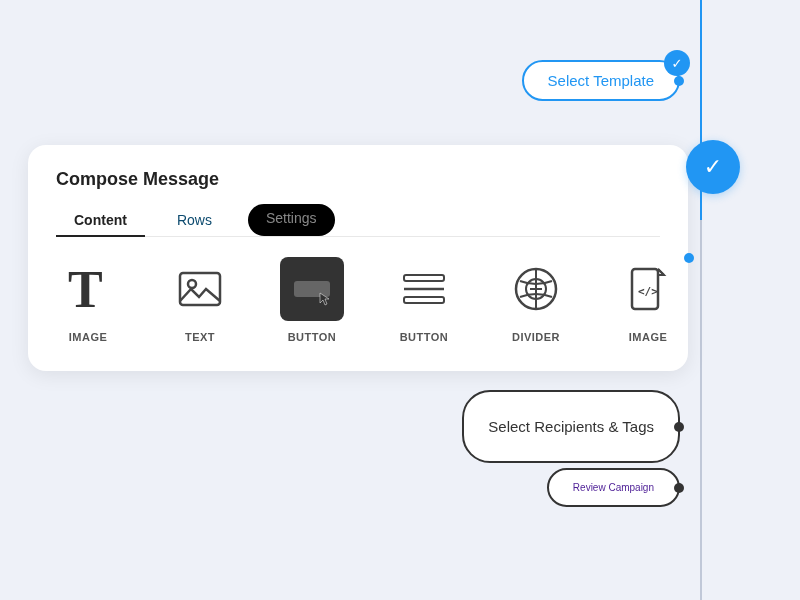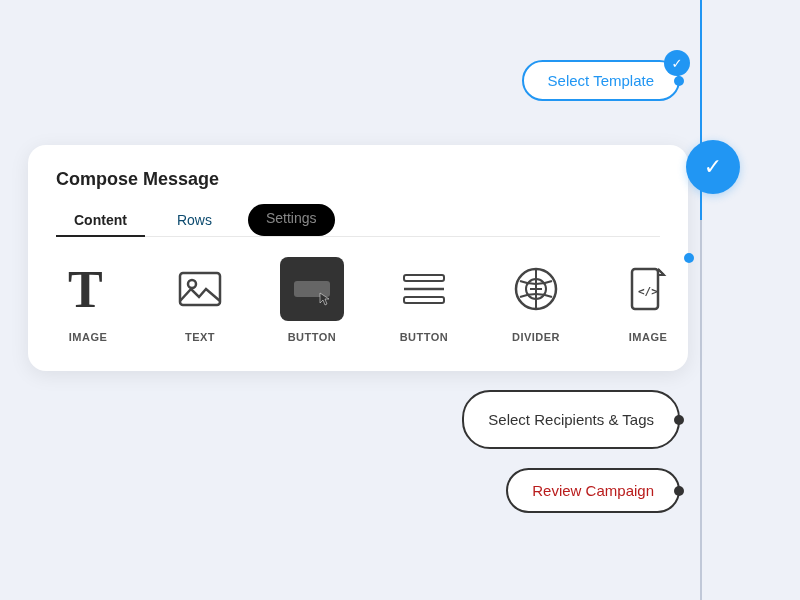--- a/index.html
+++ b/index.html
@@ -213,21 +213,21 @@
     }
 
     
     .pill-recipients {
       position: absolute;
       right: 120px;
       top: 390px;
       background: white;
       border: 2px solid #333;
       border-radius: 28px;
-      padding: 19px 24px;
+      padding: 26px 24px;
       font-size: 15px;
       color: #333;
       font-weight: 500;
       white-space: nowrap;
       z-index: 5;
       display: flex;
       align-items: center;
     }
 
     .pill-recipients .pill-dot {
@@ -242,22 +242,22 @@
     }
 
     .pill-review {
       position: absolute;
       right: 120px;
       top: 468px;
       background: white;
       border: 2px solid #333;
       border-radius: 28px;
       padding: 12px 24px;
-      font-size: 15px;
-      color: #b91c1c;
+      font-size: 10px;
+      color: #4c1d95;
       font-weight: 500;
       white-space: nowrap;
       z-index: 5;
       display: flex;
       align-items: center;
     }
 
     .pill-review .pill-dot {
       width: 10px;
       height: 10px;

